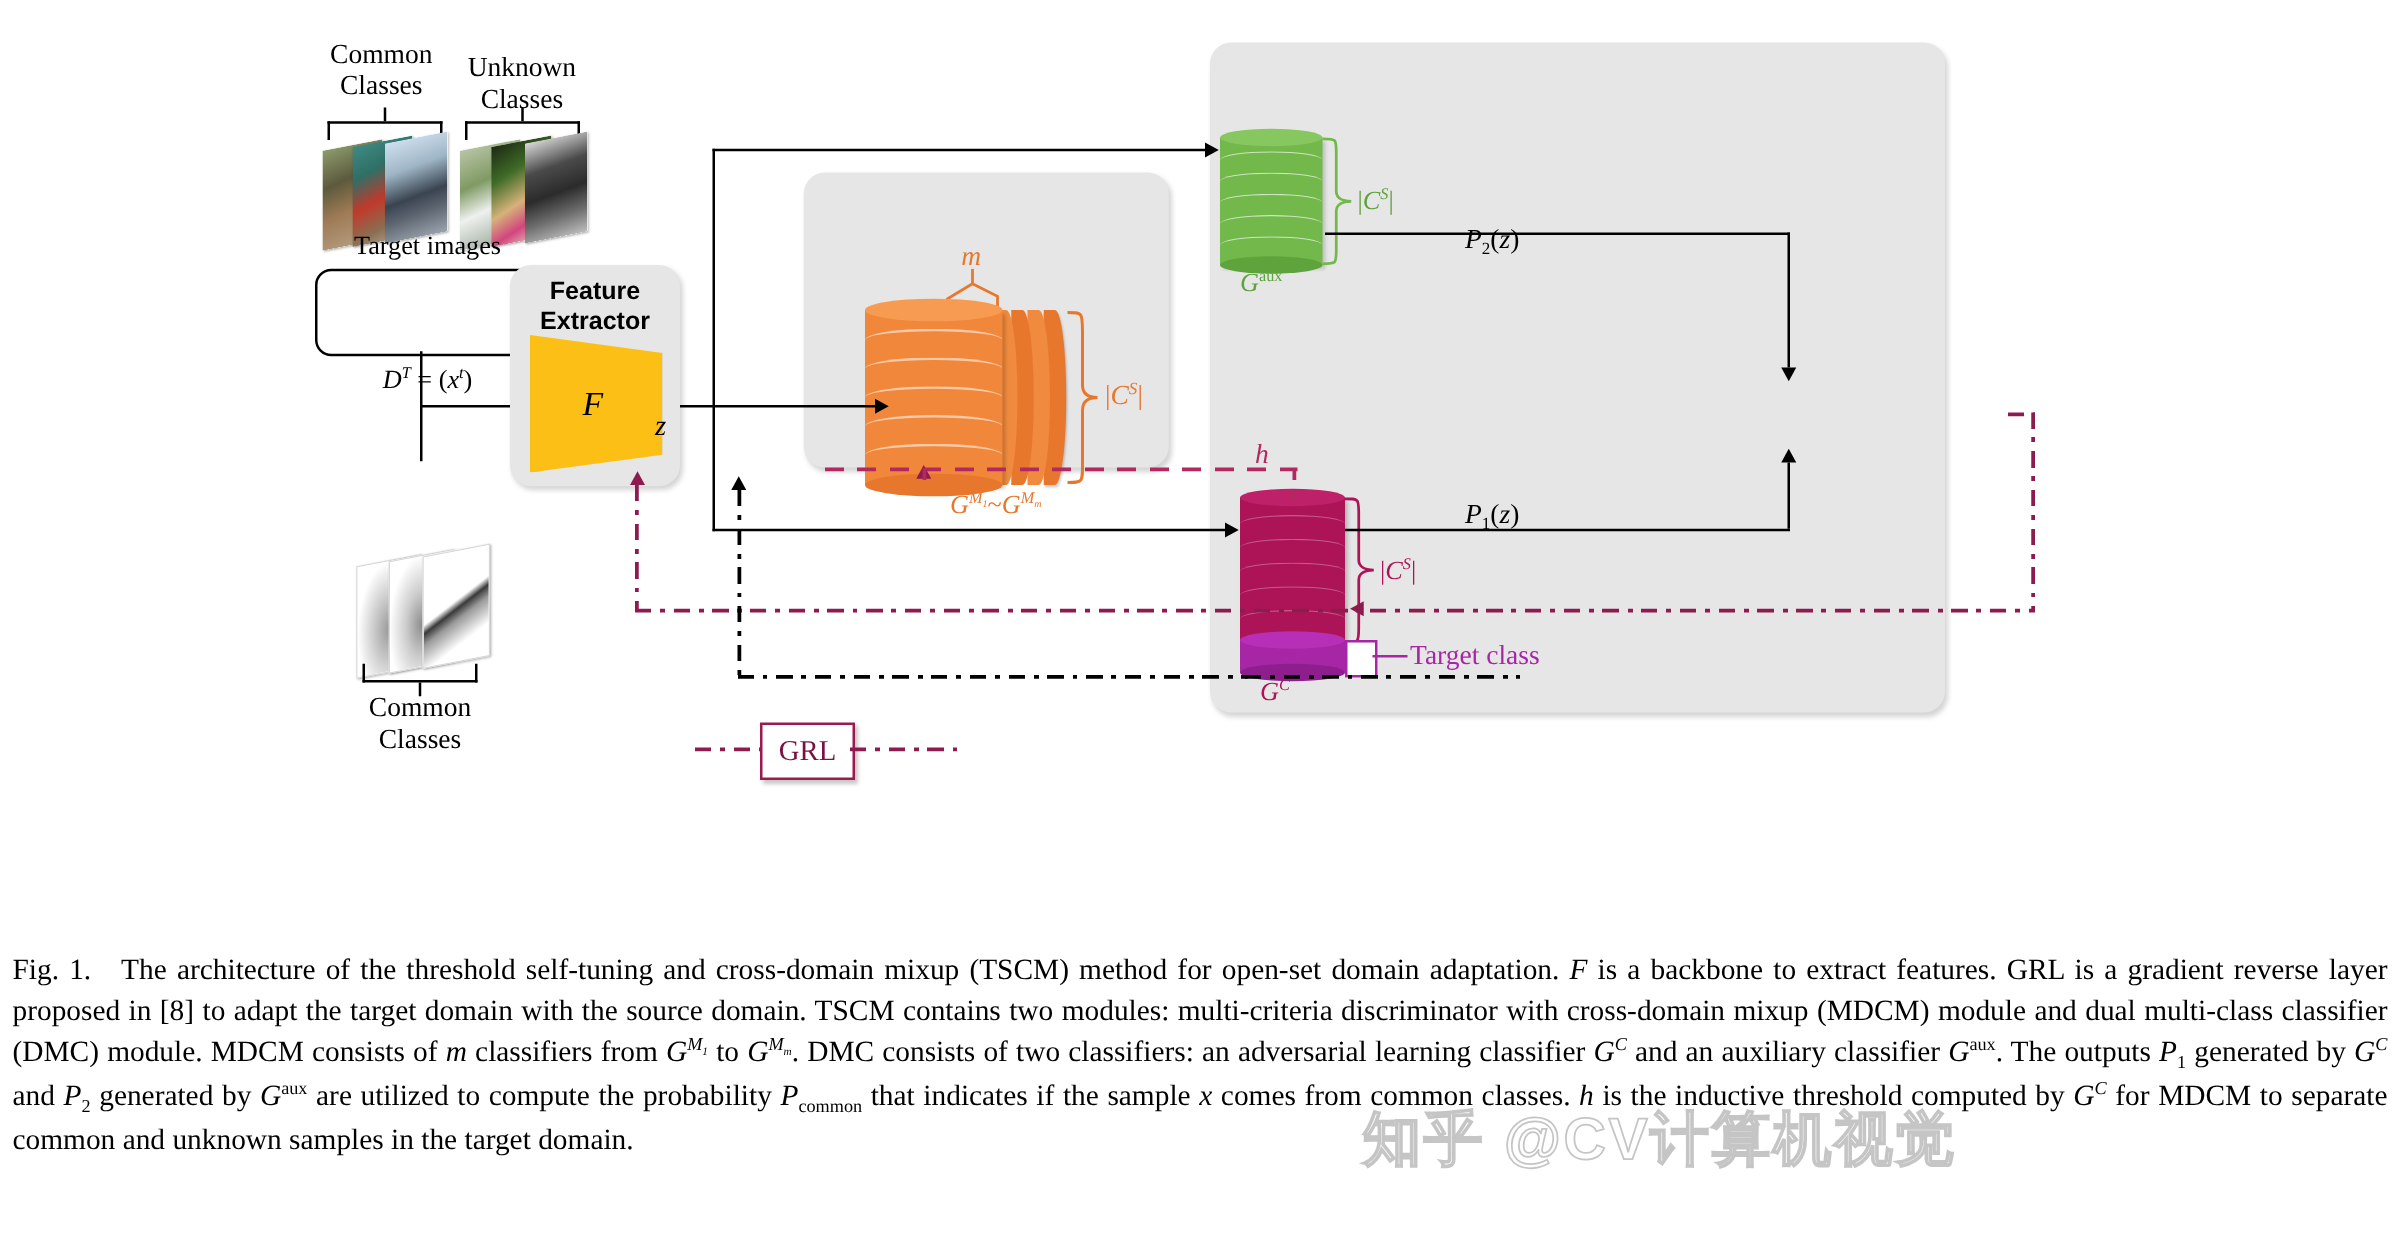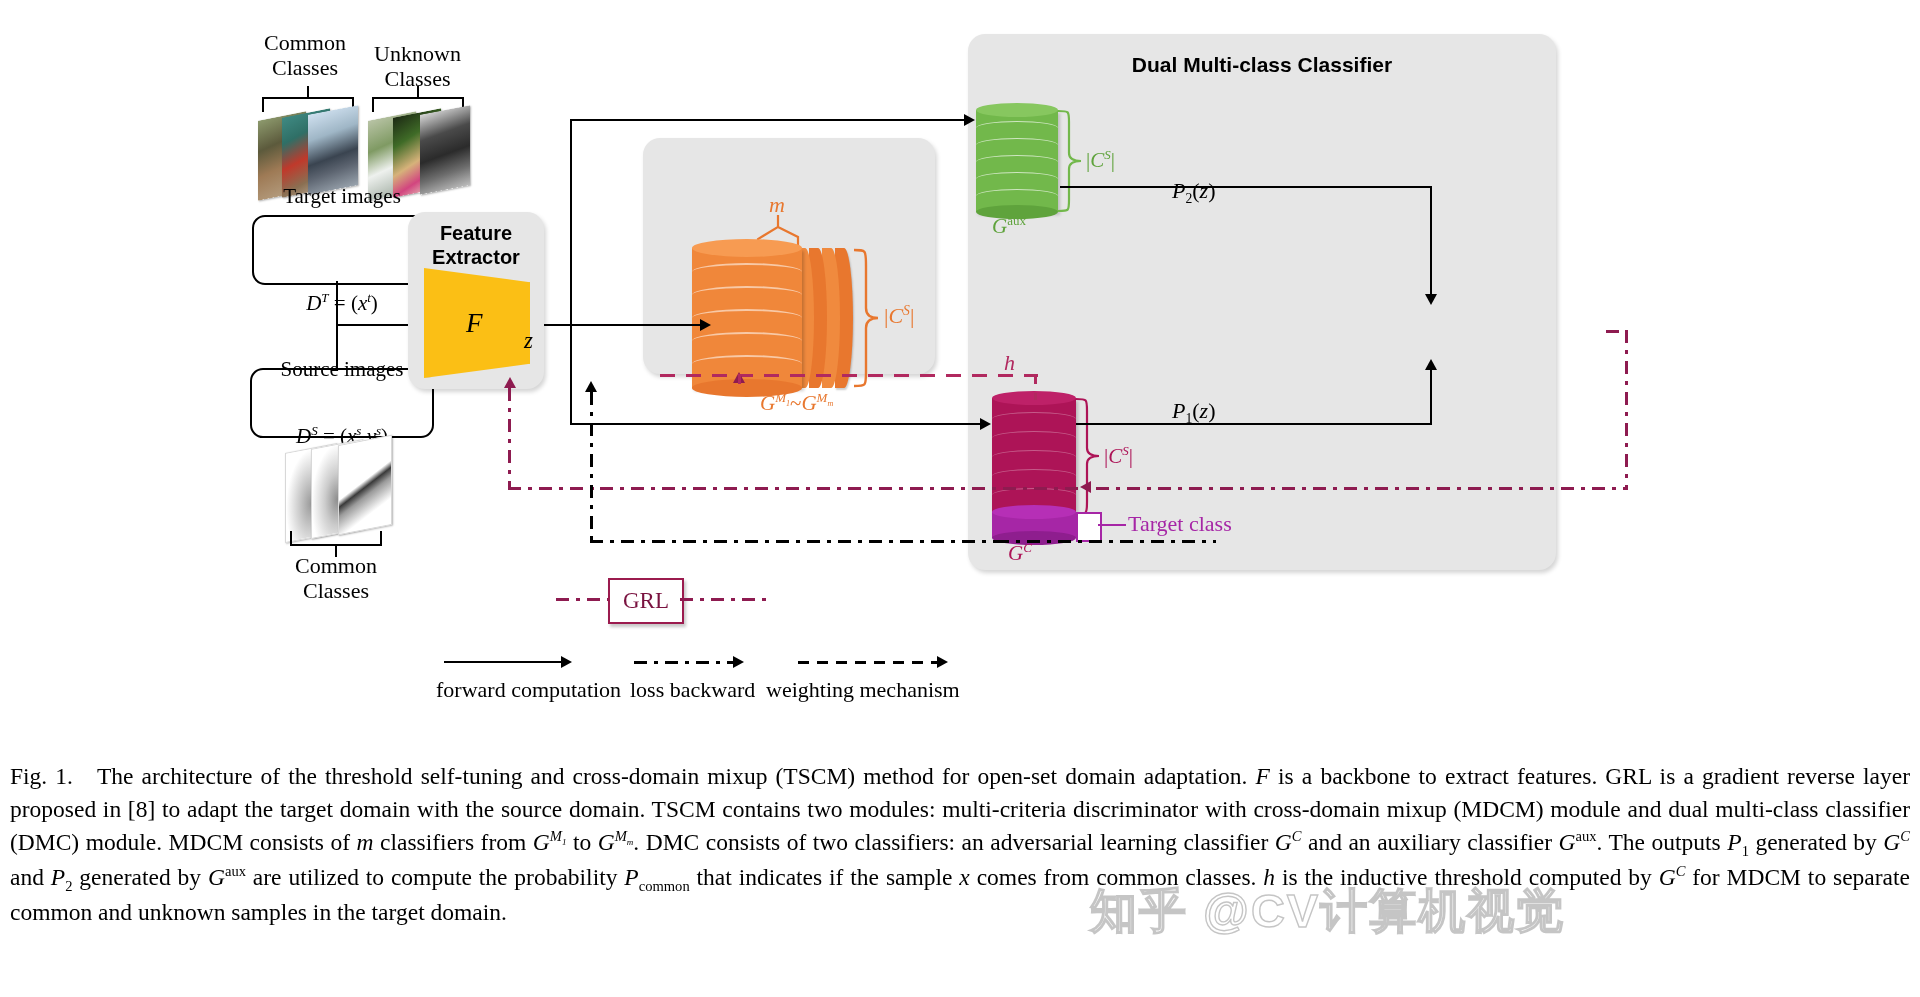--- a/index.html
+++ b/index.html
@@ -224,26 +224,20 @@
     </div>
   </div>
 
   <div class="abs databox" style="left:252px; top:215px; width:176px; height:66px;gap:40px;">
     <div class="l1">Target images</div>
     <div class="l2">
       <span class="ital">D</span><sup class="sm ital">T</sup> = (<span class="ital">x</span><sup class="sm ital">t</sup>)
     </div>
   </div>
 
-  <div class="abs databox" style="left:250px; top:368px; width:180px; height:66px;">
-    <div class="l1">Source images</div>
-    <div class="l2">
-      <span class="ital">D</span><sup class="sm ital">S</sup> = (<span class="ital">x</span><sup class="sm ital">s</sup>,<span class="ital">y</span><sup class="sm ital">s</sup>)
-    </div>
-  </div>
 
   <div class="thumbstack" style="left:285px; top:440px; width:115px; height:100px;">
     <div class="thumb" style="left:0px; top:8px; width:50px; height:88px; background:#fff; border:1px solid #d8d8d8;">
       <div style="background:radial-gradient(ellipse at 50% 62%,#9a9a9a 0%,#c9c9c9 32%,#ffffff 70%);"></div>
     </div>
     <div class="thumb" style="left:26px; top:4px; width:50px; height:88px; background:#fff; border:1px solid #d8d8d8;">
       <div style="background:radial-gradient(ellipse at 50% 62%,#8f8f8f 0%,#cccccc 34%,#ffffff 72%);"></div>
     </div>
     <div class="thumb" style="left:53px; top:0px; width:52px; height:88px; background:#fff; border:1px solid #d8d8d8;">
       <div style="background:linear-gradient(150deg,#ffffff 0%,#ffffff 46%,#3a3a3a 52%,#9a9a9a 60%,#ffffff 78%);"></div>
@@ -306,21 +300,20 @@
   </div>
   <div class="mtext" style="left:884px; top:303px; font-size:22px; color:#E8772E;">
     |<span class="ital">C</span><sup class="sm ital">S</sup>|
   </div>
 
   <div class="mtext" style="left:760px; top:390px; font-size:21px; color:#E8772E;">
     <span class="ital">G</span><sup class="sm ital">M<sub class="sm">1</sub></sup>~<span class="ital">G</span><sup class="sm ital">M<sub class="sm">m</sub></sup>
   </div>
 
   <div class="abs panel" style="left:968px; top:34px; width:588px; height:536px;"></div>
-  <div class="panel-title" style="left:968px; top:52px; width:588px; font-size:21px;">Dual Multi-class Classifier</div>
 
   <div class="cyl" style="left:976px; top:110px; width:82px; height:102px;">
     <div style="position:absolute;left:0;top:0;width:82px;height:102px;background:#72B84B;box-shadow:2px 3px 3px rgba(0,0,0,0.18);"></div>
     <div style="position:absolute;left:0;top:-7px;width:82px;height:14px;border-radius:50%;background:#87C75F;"></div>
     <div style="position:absolute;left:0;top:95px;width:82px;height:14px;border-radius:50%;background:#5FA33C;"></div>
     <div style="position:absolute;left:0;top:11px;width:82px;height:13px;border-radius:50%;border-top:1.8px solid rgba(255,255,255,.65);"></div>
     <div style="position:absolute;left:0;top:28px;width:82px;height:13px;border-radius:50%;border-top:1.8px solid rgba(255,255,255,.65);"></div>
     <div style="position:absolute;left:0;top:45px;width:82px;height:13px;border-radius:50%;border-top:1.8px solid rgba(255,255,255,.65);"></div>
     <div style="position:absolute;left:0;top:62px;width:82px;height:13px;border-radius:50%;border-top:1.8px solid rgba(255,255,255,.65);"></div>
     <div style="position:absolute;left:0;top:79px;width:82px;height:13px;border-radius:50%;border-top:1.8px solid rgba(255,255,255,.65);"></div>
@@ -414,40 +407,20 @@
     <span>GRL</span>
   </div>
   <div class="md-h" style="left:556px; top:598px; width:52px;"></div>
   <div class="md-h" style="left:680px; top:598px; width:92px;"></div>
 
   <div class="dashdot-h k" style="left:590px; top:540px; width:408px;"></div>
   <div class="dashdot-v k" style="left:590px; top:392px; height:150px;"></div>
   <div class="arrowU" style="left:585px; top:381px;"></div>
   <div class="dashdot-h k" style="left:996px; top:540px; width:220px;"></div>
 
-  <div class="abs" style="left:436px; top:645px; width:740px; height:70px;">
-
-    <div class="abs" style="left:8px; top:10px; width:130px; height:14px;">
-      <div style="position:absolute;left:0;top:6px;width:118px;height:2.4px;background:#000;"></div>
-      <div style="position:absolute;left:117px;top:1px;width:0;height:0;border-top:6.5px solid transparent;border-bottom:6.5px solid transparent;border-left:11px solid #000;"></div>
-    </div>
-    <div class="mtext" style="left:0px; top:32px; font-size:22px;">forward computation</div>
-
-    <div class="abs" style="left:198px; top:10px; width:120px; height:14px;">
-      <div style="position:absolute;left:0;top:6px;width:100px;height:3px;background-image:repeating-linear-gradient(to right,#000 0 13px,transparent 13px 20px,#000 20px 24px,transparent 24px 31px);"></div>
-      <div style="position:absolute;left:99px;top:1px;width:0;height:0;border-top:6.5px solid transparent;border-bottom:6.5px solid transparent;border-left:11px solid #000;"></div>
-    </div>
-    <div class="mtext" style="left:194px; top:32px; font-size:22px;">loss backward</div>
-
-    <div class="abs" style="left:362px; top:10px; width:160px; height:14px;">
-      <div style="position:absolute;left:0;top:6px;width:140px;height:3px;background-image:repeating-linear-gradient(to right,#000 0 11px,transparent 11px 19px);"></div>
-      <div style="position:absolute;left:139px;top:1px;width:0;height:0;border-top:6.5px solid transparent;border-bottom:6.5px solid transparent;border-left:11px solid #000;"></div>
-    </div>
-    <div class="mtext" style="left:330px; top:32px; font-size:22px;">weighting mechanism</div>
-  </div>
 
 </div>
 
 <div class="caption">
   <span>Fig. 1.</span>&nbsp;&nbsp;
   The architecture of the threshold self-tuning and cross-domain mixup (TSCM) method for open-set domain adaptation. <span class="ital">F</span> is a backbone to extract
   features. GRL is a gradient reverse layer proposed in [8] to adapt the target domain with the source domain. TSCM contains two modules: multi-criteria
   discriminator with cross-domain mixup (MDCM) module and dual multi-class classifier (DMC) module. MDCM consists of <span class="ital">m</span> classifiers from <span class="ital">G</span><sup class="sm ital">M<sub class="sm">1</sub></sup> to
   <span class="ital">G</span><sup class="sm ital">M<sub class="sm">m</sub></sup>. DMC consists of two classifiers: an adversarial learning classifier <span class="ital">G</span><sup class="sm ital">C</sup> and an auxiliary classifier <span class="ital">G</span><sup class="sm">aux</sup>. The outputs <span class="ital">P</span><sub class="sm">1</sub> generated by <span class="ital">G</span><sup class="sm ital">C</sup> and <span class="ital">P</span><sub class="sm">2</sub>
   generated by <span class="ital">G</span><sup class="sm">aux</sup> are utilized to compute the probability <span class="ital">P</span><sub class="sm">common</sub> that indicates if the sample <span class="ital">x</span> comes from common classes. <span class="ital">h</span> is the inductive threshold

